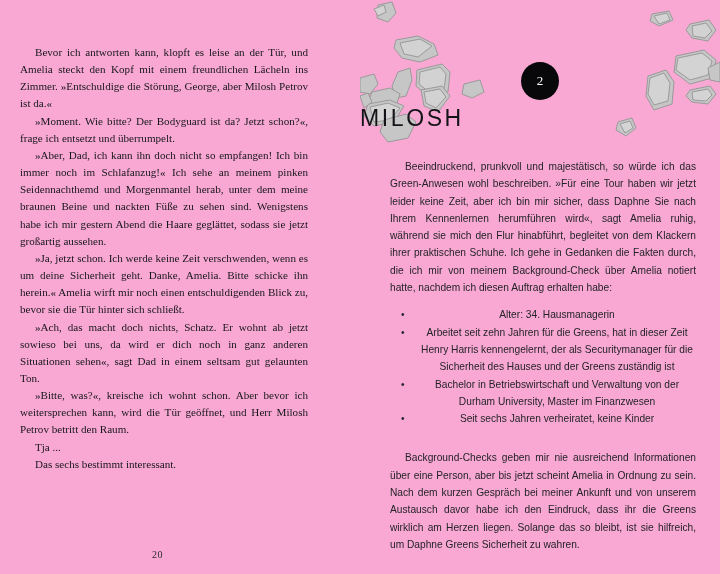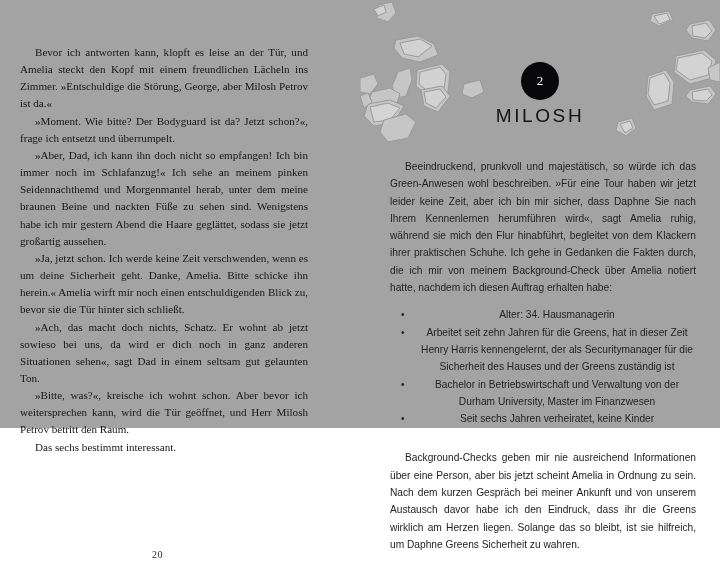--- a/index.html
+++ b/index.html
@@ -12,22 +12,22 @@
     width: 720px;
     height: 574px;
     overflow: hidden;
     font-family: "Liberation Serif", serif;
     color: #1a1a1a;
   }
 
   .spread {
     position: relative;
     width: 720px;
-    height: 428px;
-    background: #a3a3a3;
+    height: 574px;
+    background: #f9a8d4;
     display: flex;
   }
 
   .page {
     position: relative;
     width: 360px;
     height: 574px;
     box-sizing: border-box;
   }
 
@@ -89,24 +89,24 @@
     color: #ffffff;
     line-height: 1;
     padding-bottom: 1px;
   }
 
   .chapter-title {
     position: absolute;
     left: 0;
     right: 0;
     top: 105px;
-    text-align: center;
+    text-align: left;
     font-family: "Liberation Sans", sans-serif;
     font-weight: 300;
-    font-size: 19px;
+    font-size: 23px;
     letter-spacing: 2.6px;
     color: #141418;
   }
 
   .recto-body {
     padding: 8px 24px 0 30px;
     font-family: "Liberation Sans", sans-serif;
     font-size: 10.2px;
     line-height: 17.3px;
     text-align: justify;
@@ -158,20 +158,21 @@
 <div class="spread">
 
   <div class="page page-left">
     <div class="verso-text">
       <p>Bevor ich antworten kann, klopft es leise an der Tür, und Amelia steckt den Kopf mit einem freundlichen Lächeln ins Zimmer. »Entschuldige die Störung, George, aber Milosh Petrov ist da.«</p>
       <p>»Moment. Wie bitte? Der Bodyguard ist da? Jetzt schon?«, frage ich entsetzt und überrumpelt.</p>
       <p>»Aber, Dad, ich kann ihn doch nicht so empfangen! Ich bin immer noch im Schlafanzug!« Ich sehe an meinem pinken Seidennachthemd und Morgenmantel herab, unter dem meine braunen Beine und nackten Füße zu sehen sind. Wenigstens habe ich mir gestern Abend die Haare geglättet, sodass sie jetzt großartig aussehen.</p>
       <p>»Ja, jetzt schon. Ich werde keine Zeit verschwenden, wenn es um deine Sicherheit geht. Danke, Amelia. Bitte schicke ihn herein.« Amelia wirft mir noch einen entschuldigenden Blick zu, bevor sie die Tür hinter sich schließt.</p>
       <p>»Ach, das macht doch nichts, Schatz. Er wohnt ab jetzt sowieso bei uns, da wird er dich noch in ganz anderen Situationen sehen«, sagt Dad in einem seltsam gut gelaunten Ton.</p>
       <p>»Bitte, was?«, kreische ich wohnt schon. Aber bevor ich weitersprechen kann, wird die Tür geöffnet, und Herr Milosh Petrov betritt den Raum.</p>
+      <p>Tja ...</p>
       <p>Das sechs bestimmt interessant.</p>
     </div>
     <div class="folio folio-left">20</div>
   </div>
 
   <div class="page page-right">
 
     <div class="chapter-header">
 
       <svg class="shards" viewBox="0 0 360 150">

